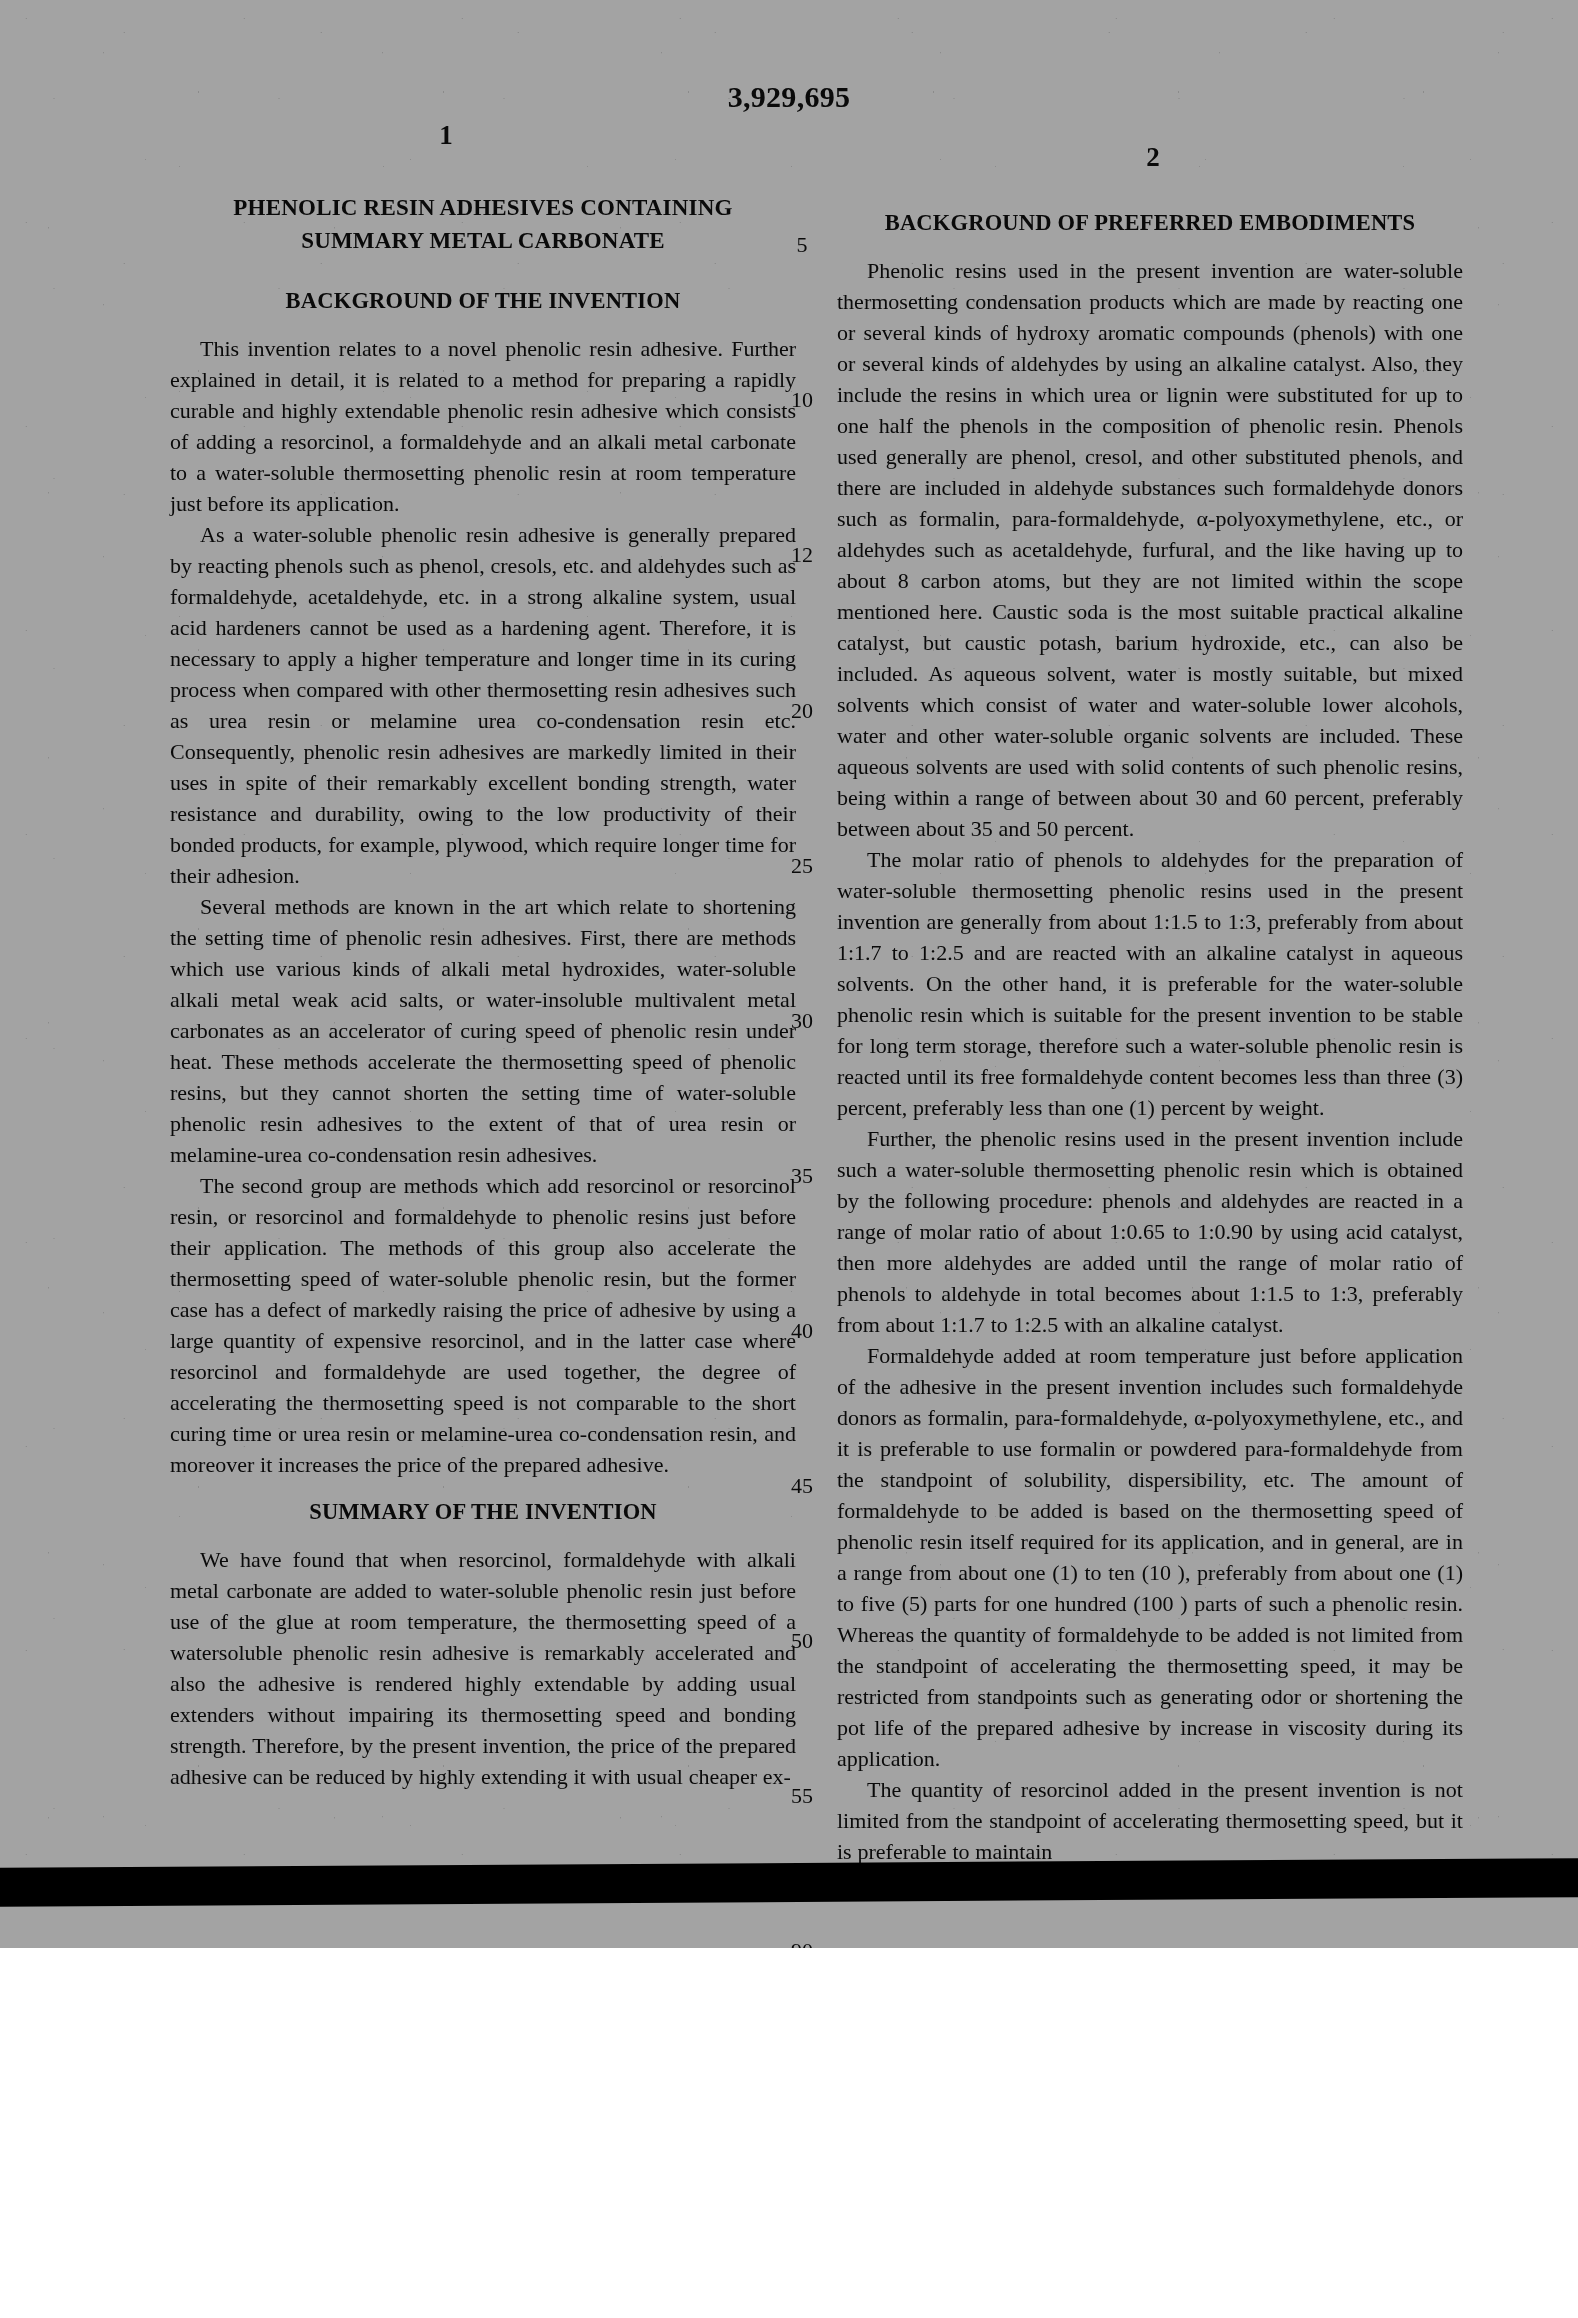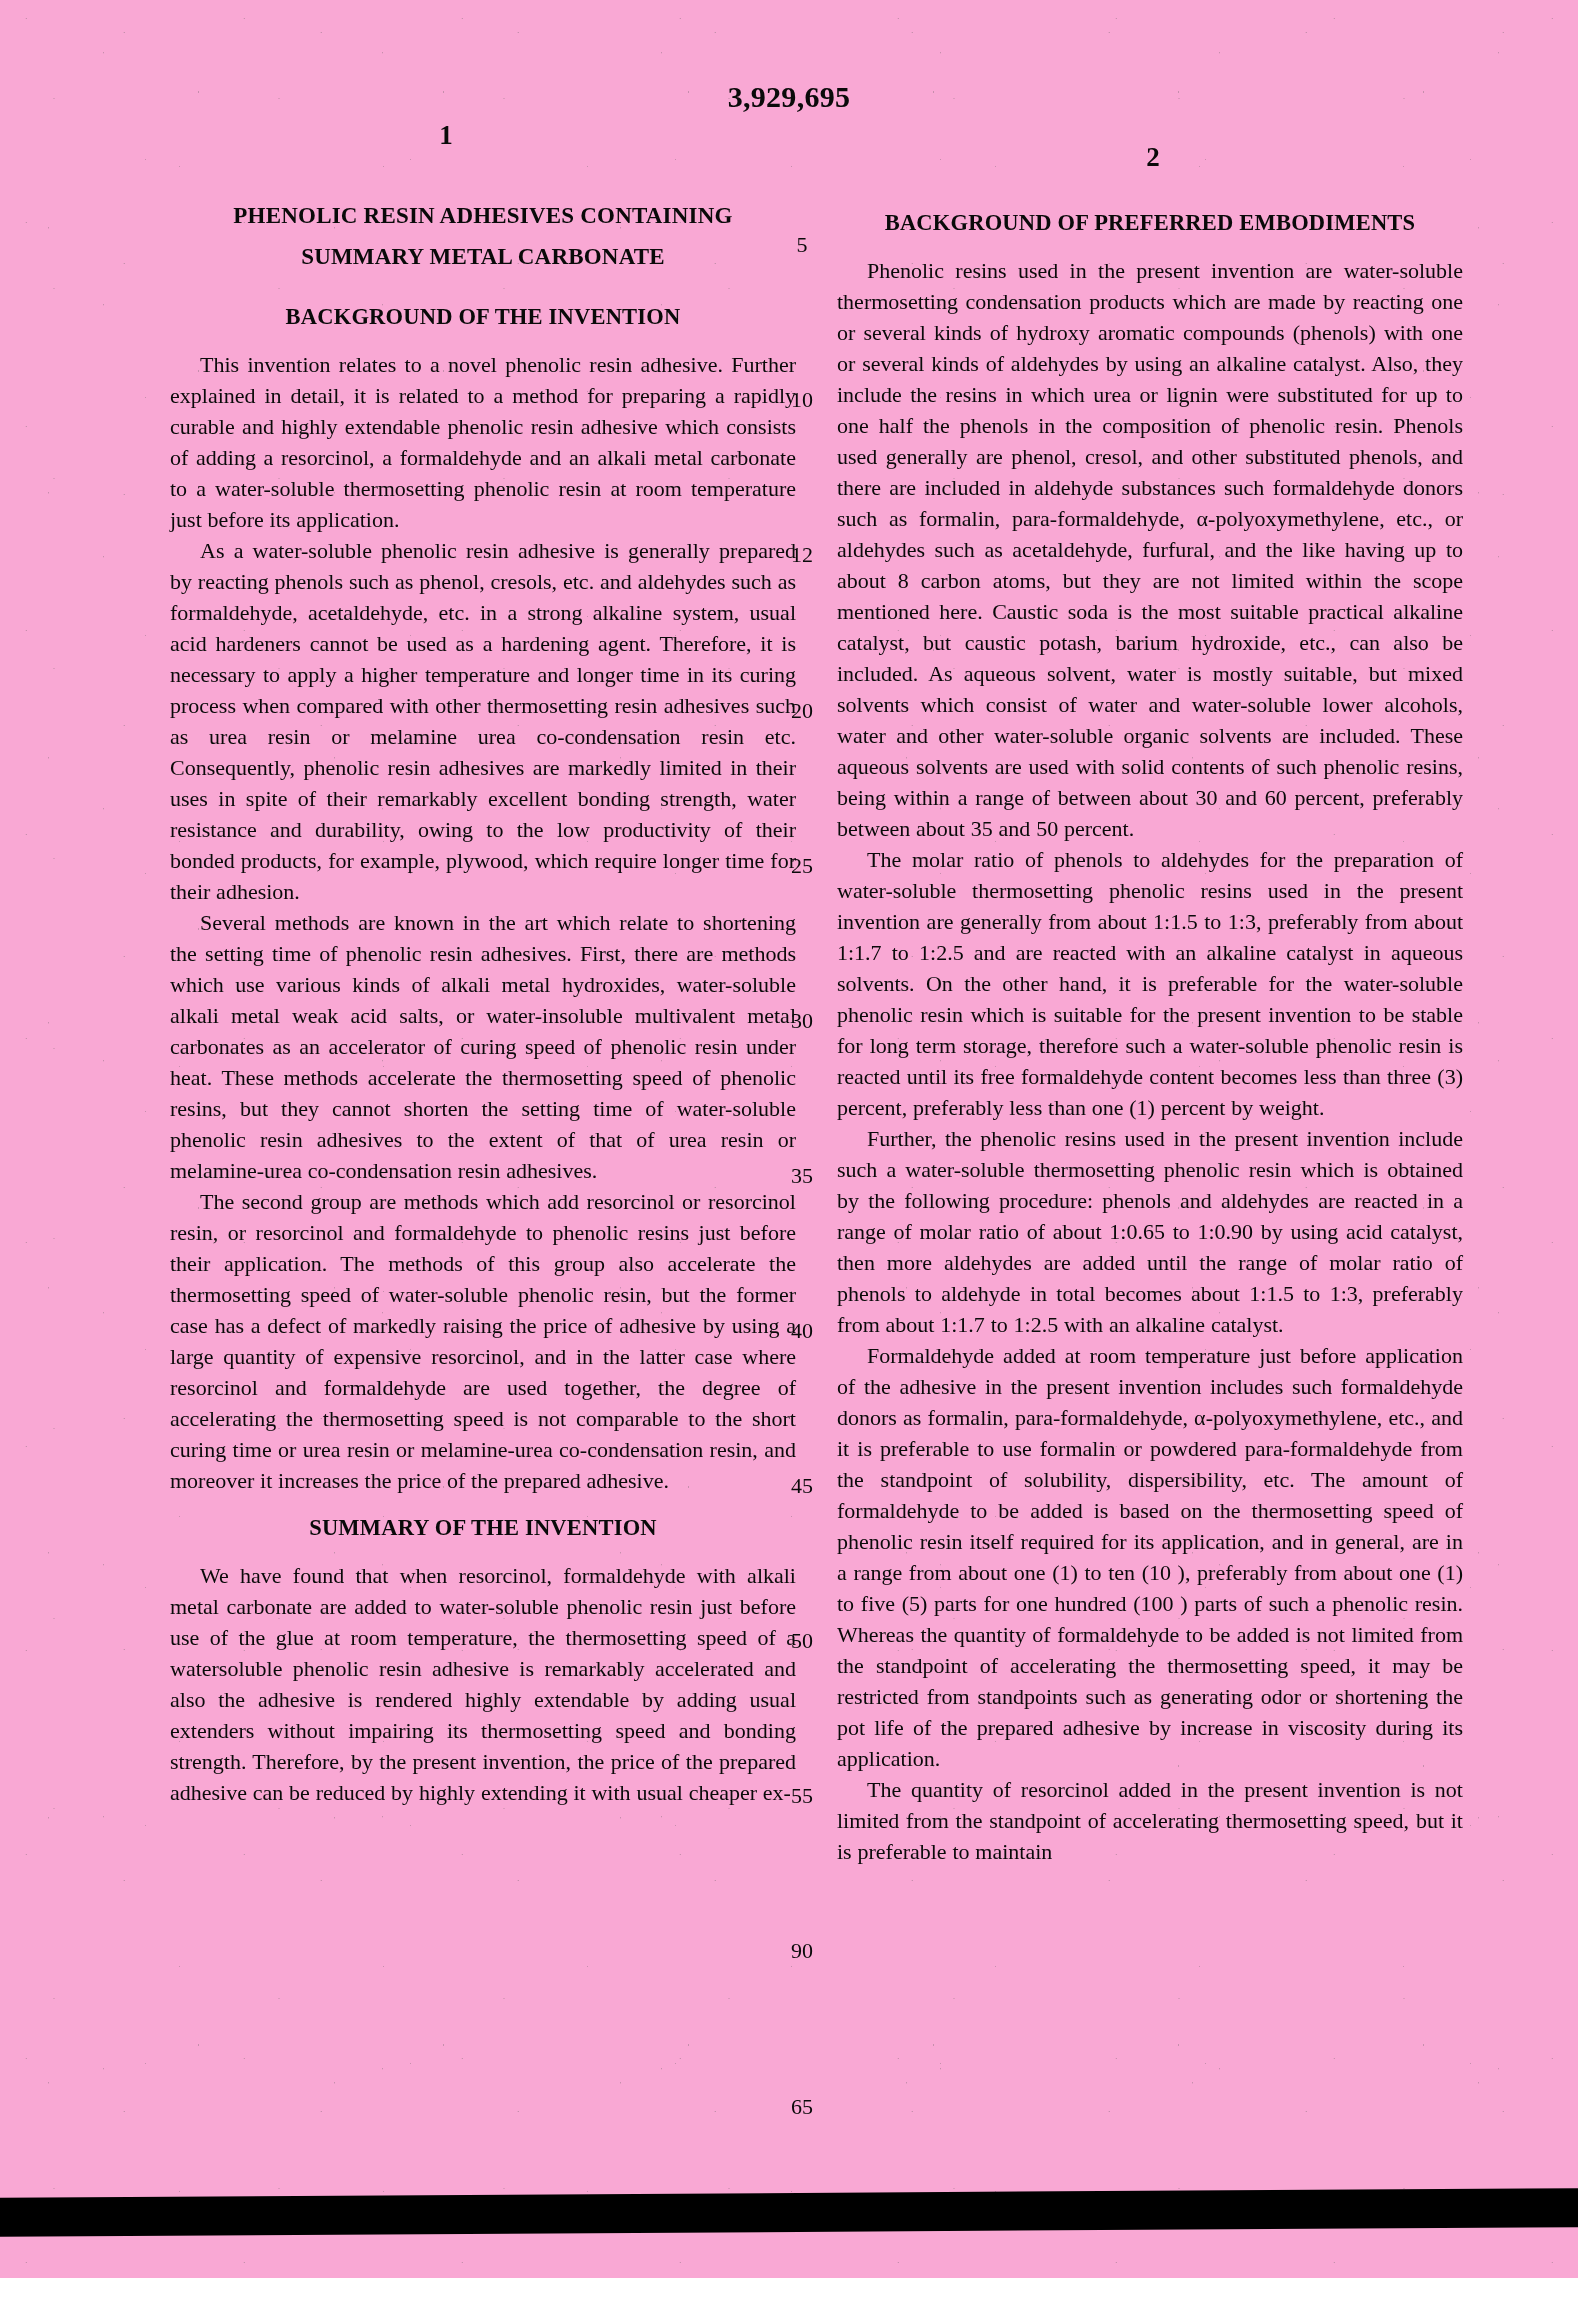--- a/index.html
+++ b/index.html
@@ -8,22 +8,22 @@
     padding: 0;
     background: #ffffff;
   }
   body {
     font-family: "Liberation Serif", "DejaVu Serif", serif;
     color: #0a0a0a;
   }
   .page {
     position: relative;
     width: 1578px;
-    height: 2278px;
-    background: #f9a8d4;
+    height: 1948px;
+    background: #a3a3a3;
     overflow: hidden;
   }
 
   
   .patent-number {
     position: absolute;
     top: 80px;
     left: 0;
     width: 1578px;
     text-align: center;
@@ -54,21 +54,21 @@
     top: 0;
     width: 626px;
   }
   .column.left  { left: 170px; }
   .column.right { left: 837px; }
 
   h2.section-head {
     font-size: 22.5px;
     font-weight: 700;
     text-align: center;
-    margin: 11px;
+    margin: 3px;
     padding: 0;
     line-height: 1.30;
     letter-spacing: 0.2px;
   }
   .title-block {
     margin: 0 0 30px 0;
   }
   .title-block .section-head {
     font-size: 23px;
   }

